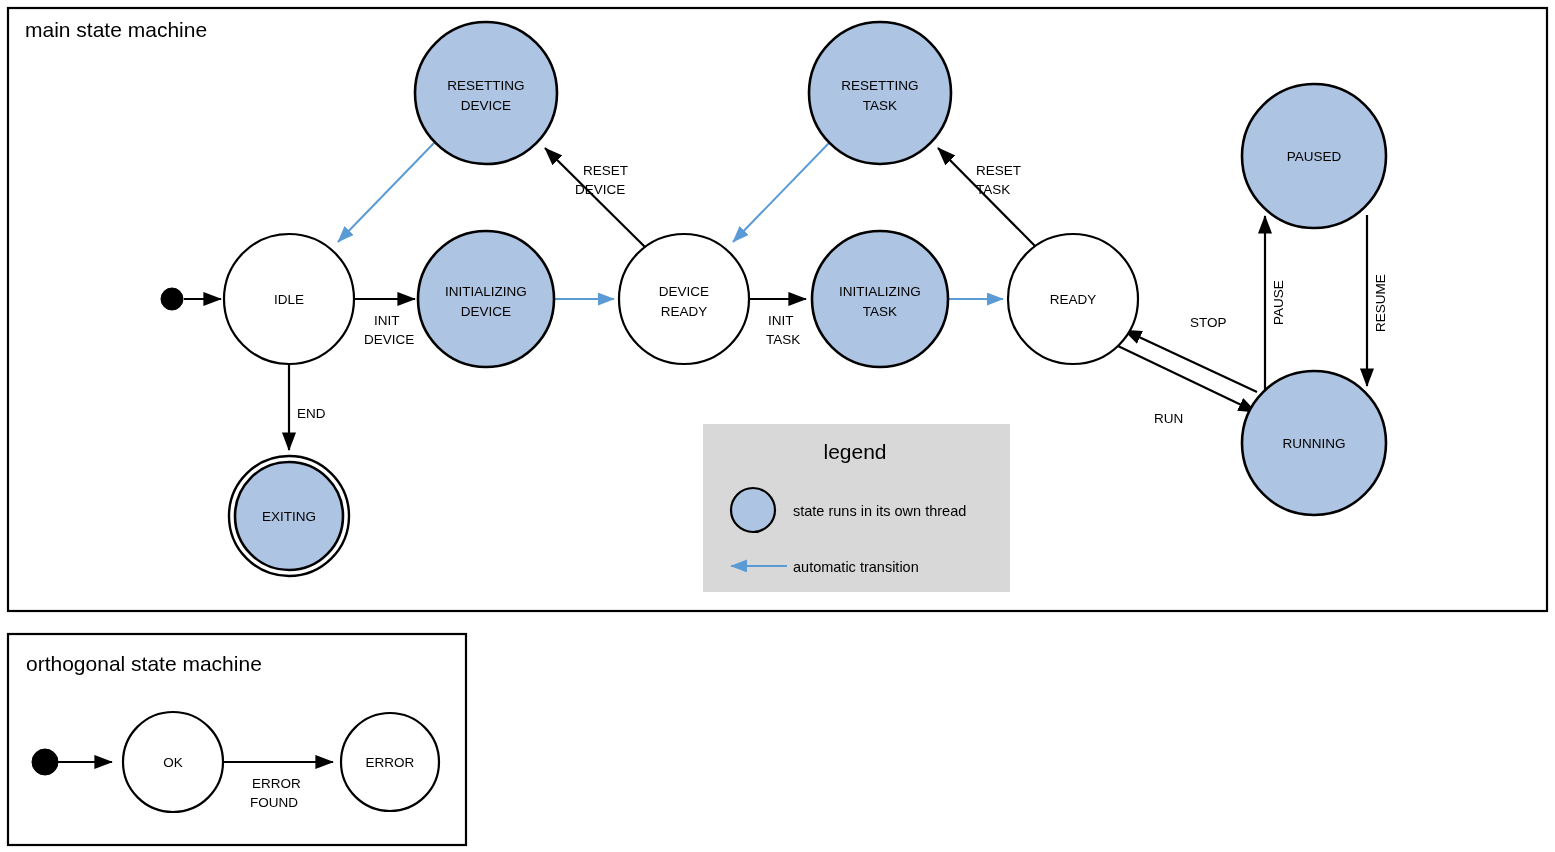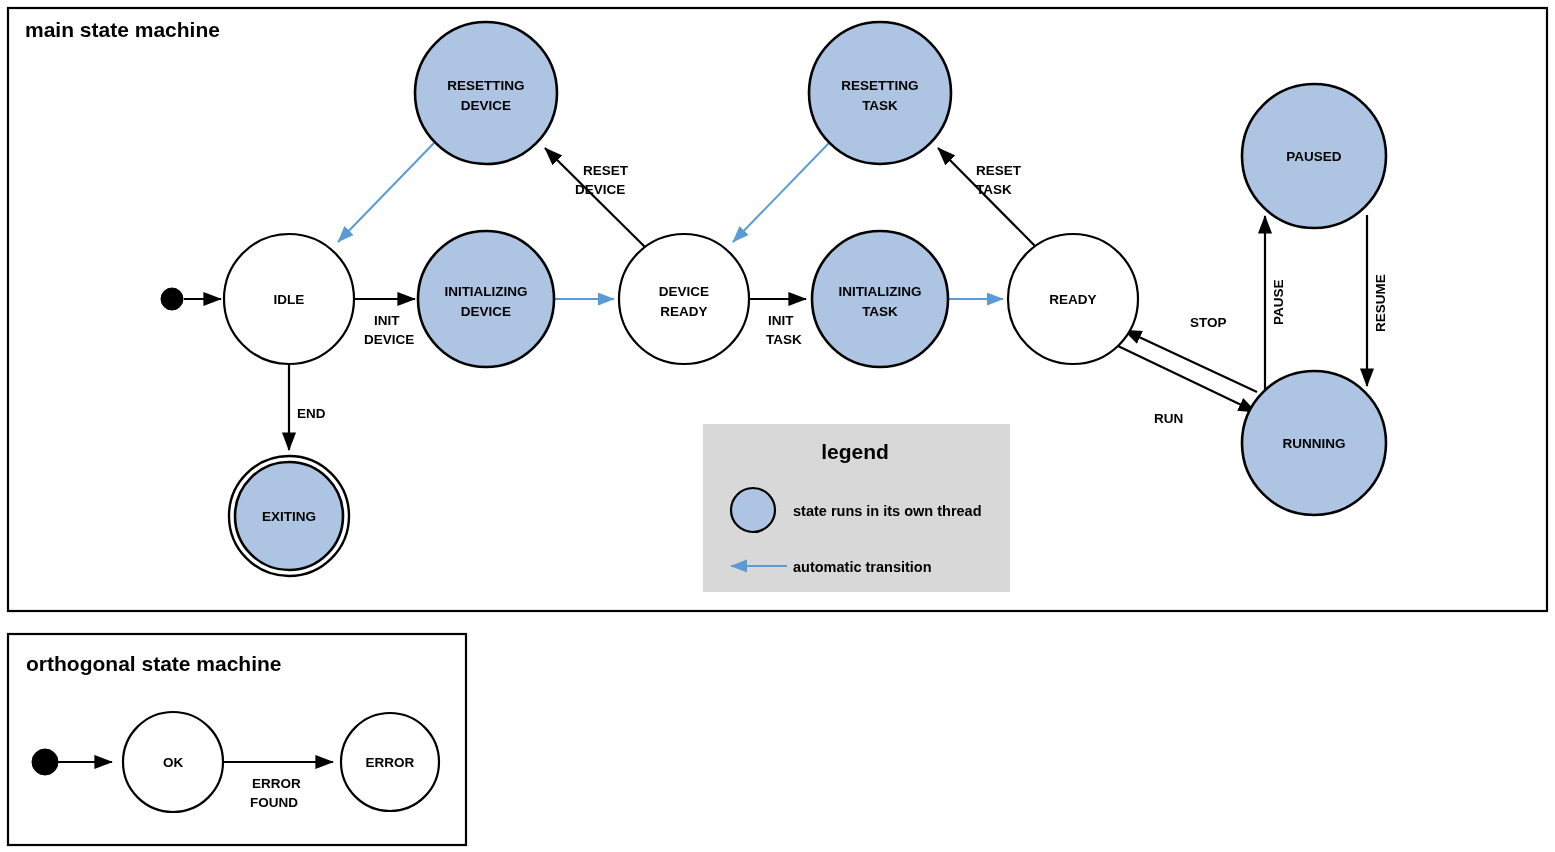--- a/index.html
+++ b/index.html
@@ -10,21 +10,20 @@
   body {
     width: 1555px;
     height: 852px;
     font-family: "Liberation Sans", sans-serif;
     overflow: hidden;
   }
   #stage {
     position: relative;
     width: 1555px;
     height: 740px;
-    font-weight: bold;
   }
   svg.diagram {
     position: absolute;
     top: 0;
     left: 0;
     width: 1555px;
     height: 852px;
   }
   .frame-rect {
     fill: #ffffff;

